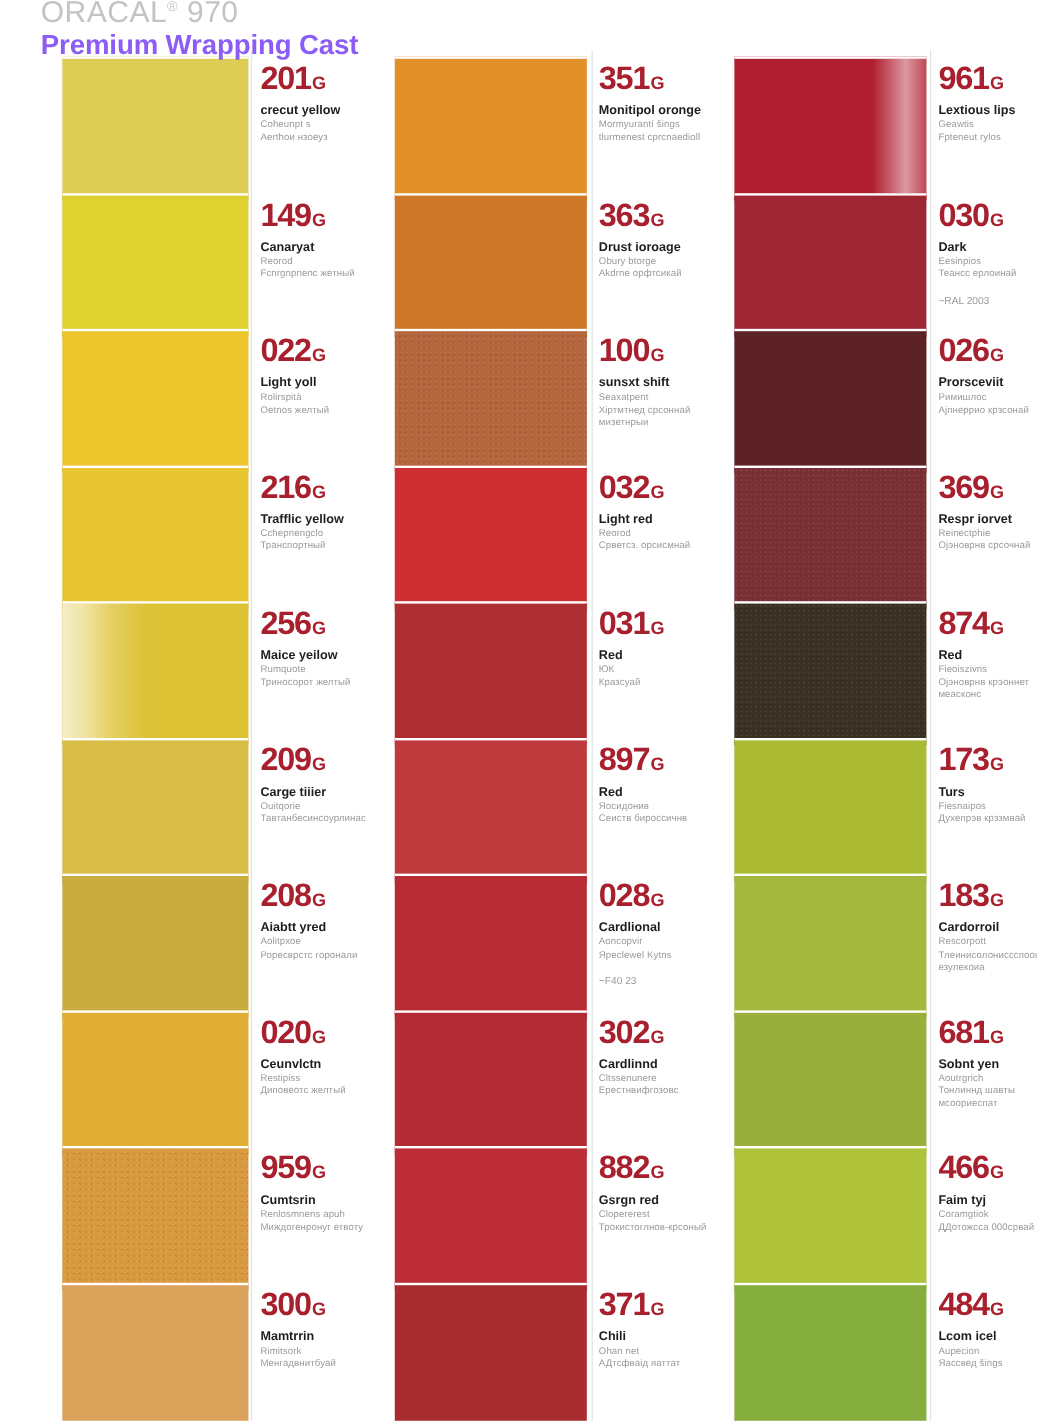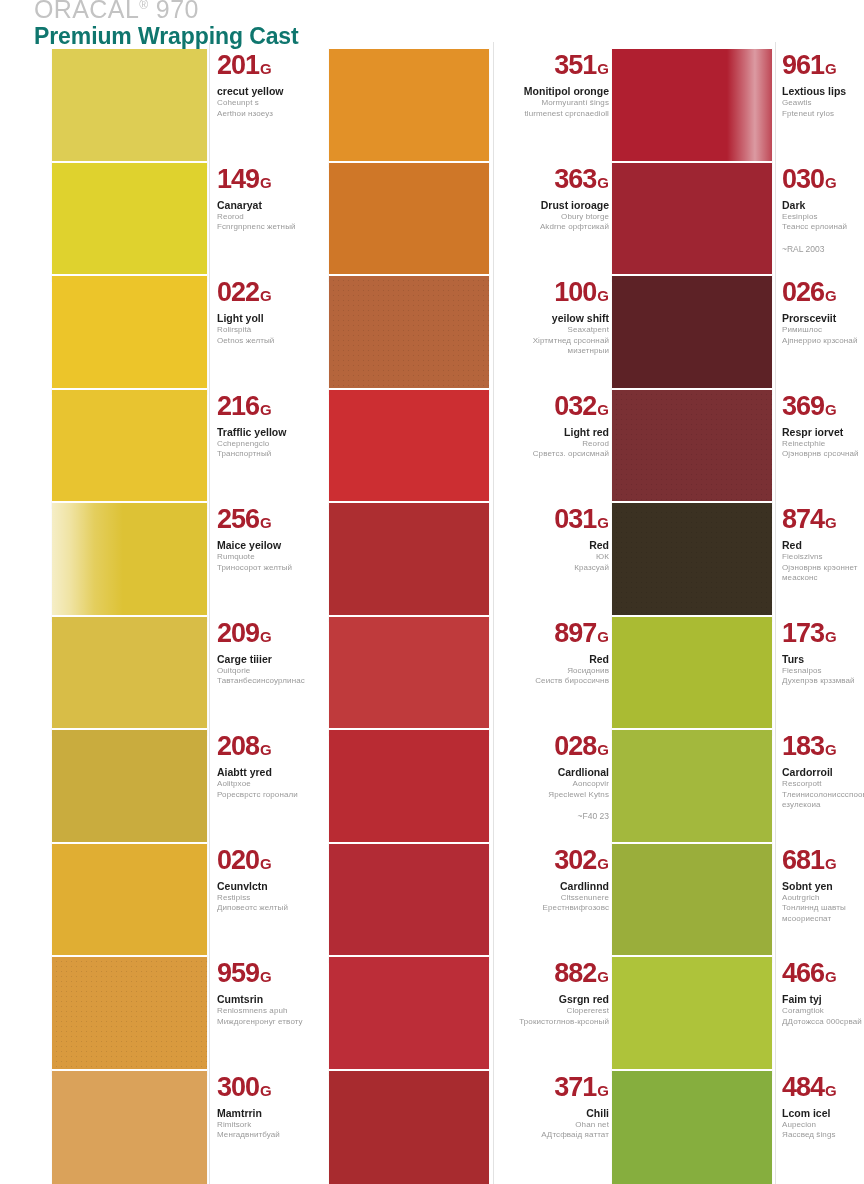--- a/index.html
+++ b/index.html
@@ -30,21 +30,21 @@
     color: #b9b9b9;
     font-weight: 400;
     line-height: 26px;
     white-space: nowrap;
     opacity: .85;
   }
   #brand-line .reg { font-size: 12px; vertical-align: super; }
   #product-line {
     font-size: 23px;
     font-weight: 700;
-    color: #0f766e;
+    color: #8b5cf6;
     line-height: 24px;
     margin-top: 2px;
     white-space: nowrap;
     letter-spacing: -0.1px;
   }
 
   
   #chart {
     position: absolute;
     left: 0; top: 0;
@@ -121,21 +121,21 @@
     background-size: 4px 4px, 5px 5px;
     background-position: 0 0, 2px 2px;
   }
 
   
   .info {
     position: absolute;
     top: 0;
   }
   .col-0 .info { left: 193px; width: 92px; }
-  .col-1 .info { left: 211px; width: 92px; text-align: right; }
+  .col-1 .info { left: 193px; width: 92px; }
   .col-2 .info { left: 193px; width: 106px; }
 
   .code {
     color: #a81f2d;
     font-weight: 700;
     font-size: 27px;
     line-height: 28px;
     letter-spacing: -1px;
     margin-top: 4px;
     white-space: nowrap;
@@ -287,21 +287,21 @@
           <div class="code"><span>363</span><span class="suffix">G</span></div>
           <div class="name">Drust ioroage</div>
           <div class="sub">Obury btorge</div>
           <div class="sub">Akdrne орфтсикай</div>
         </div>
       </div>
       <div class="entry" style="top: 274px;">
         <div class="swatch metallic" title="100G sunsxt shift" style="background: rgb(181, 101, 60);"></div>
         <div class="info">
           <div class="code"><span>100</span><span class="suffix">G</span></div>
-          <div class="name">yeilow shift</div>
+          <div class="name">sunsxt shift</div>
           <div class="sub">Seaxatpent</div>
           <div class="sub">Хіртмтнед срсоннай</div>
           <div class="sub">мизетнрыи</div>
         </div>
       </div>
       <div class="entry" style="top: 387.5px;">
         <div class="swatch" title="032G Light red" style="background: rgb(204, 46, 50);"></div>
         <div class="info">
           <div class="code"><span>032</span><span class="suffix">G</span></div>
           <div class="name">Light red</div>

